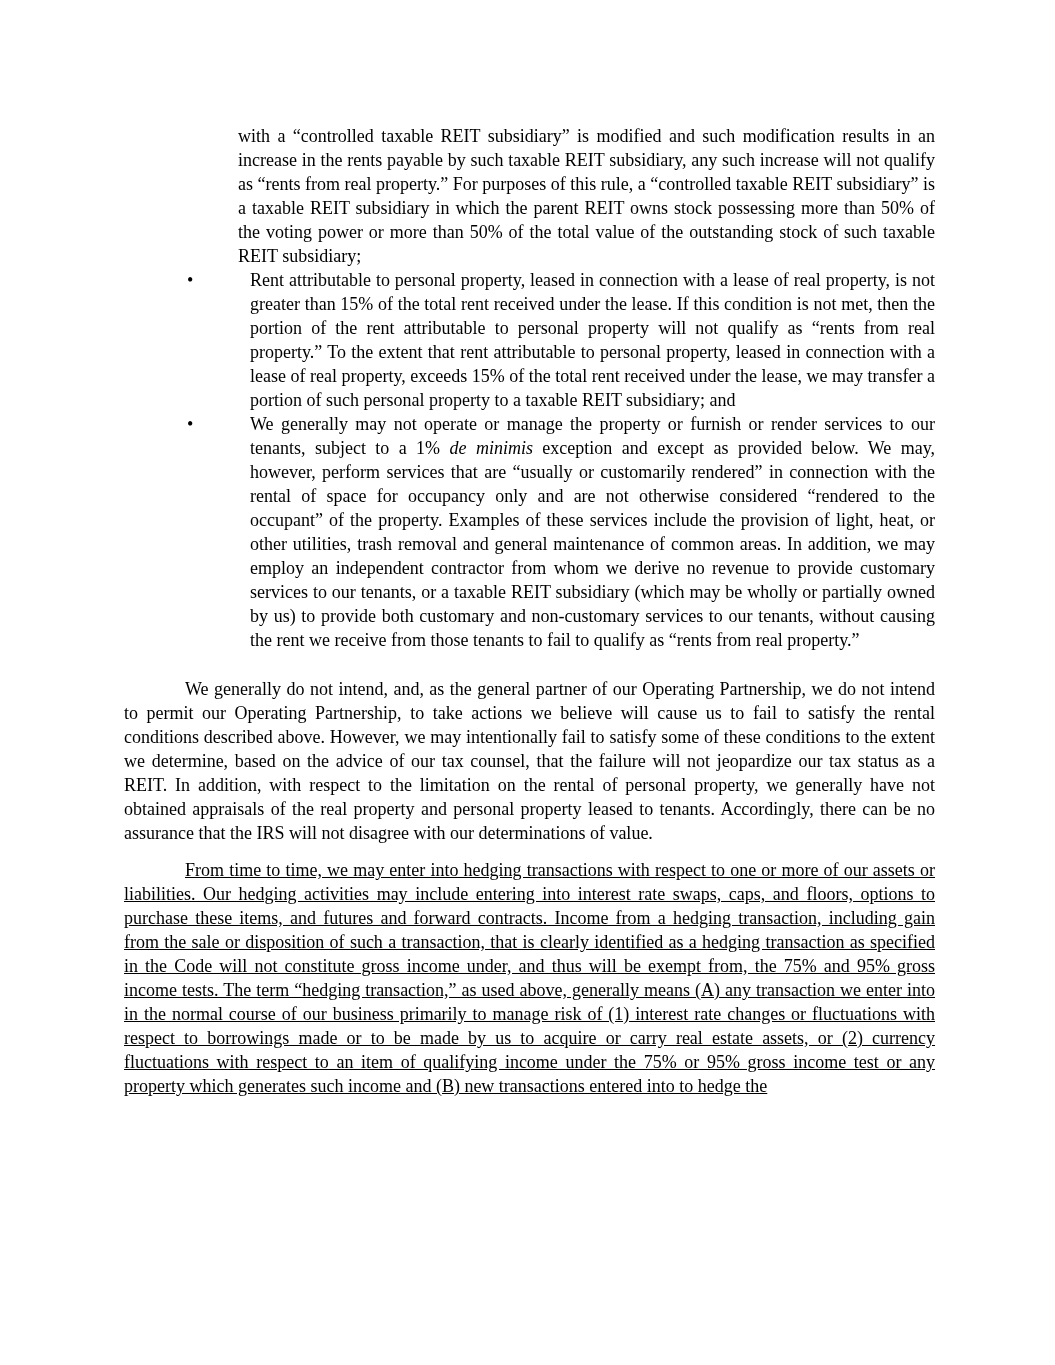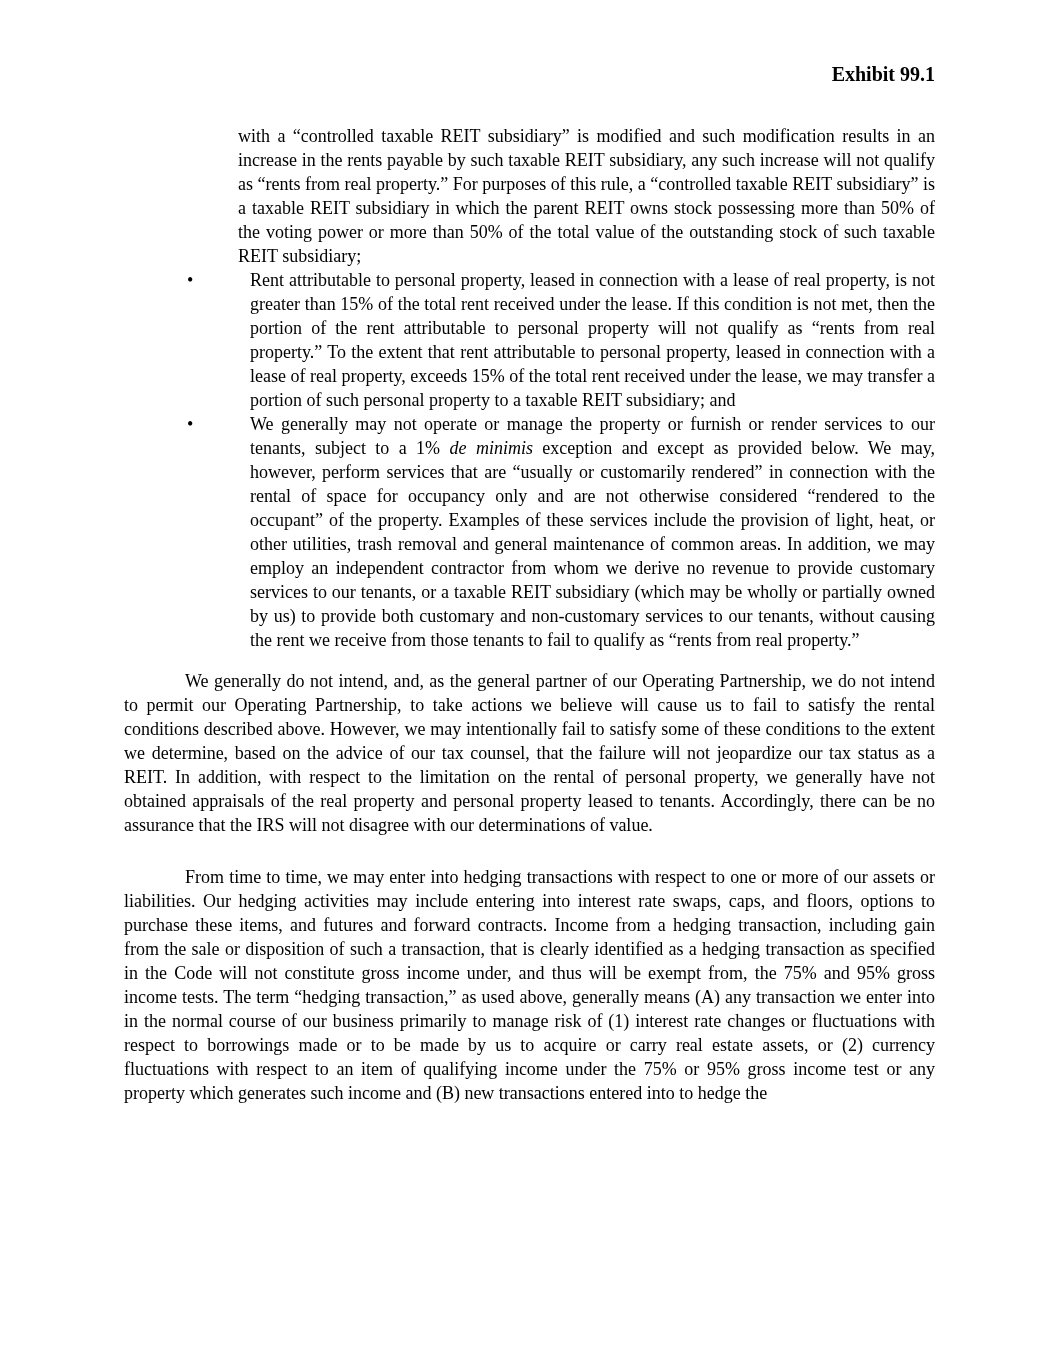--- a/index.html
+++ b/index.html
@@ -45,29 +45,28 @@
   }
   .bullet-marker {
     position: absolute;
     left: -63px;
     top: 0;
     text-align: left;
   }
   .para {
     text-indent: 61px;
   }
-  .para-intent { margin-top: 17px; }
-  .para-hedging { margin-top: 28px; }
+  .para-intent { margin-top: 25px; }
+  .para-hedging { margin-top: 13px; text-decoration: underline; }
 </style>
 </head>
 <body>
 
 <div class="page">
 
-  <div class="exhibit">Exhibit 99.1</div>
 
   <div class="content">
 
     <div class="hang">with a “controlled taxable REIT subsidiary” is modified and such modification results in an increase in the rents payable by such taxable REIT subsidiary, any such increase will not qualify as “rents from real property.” For purposes of this rule, a “controlled taxable REIT subsidiary” is a taxable REIT subsidiary in which the parent REIT owns stock possessing more than 50% of the voting power or more than 50% of the total value of the outstanding stock of such taxable REIT subsidiary;</div>
 
     <div class="bullet-item">
       <span class="bullet-marker">•</span><span>Rent attributable to personal property, leased in connection with a lease of real property, is not greater than 15% of the total rent received under the lease. If this condition is not met, then the portion of the rent attributable to personal property will not qualify as “rents from real property.” To the extent that rent attributable to personal property, leased in connection with a lease of real property, exceeds 15% of the total rent received under the lease, we may transfer a portion of such personal property to a taxable REIT subsidiary; and</span>
     </div>
 
     <div class="bullet-item">

